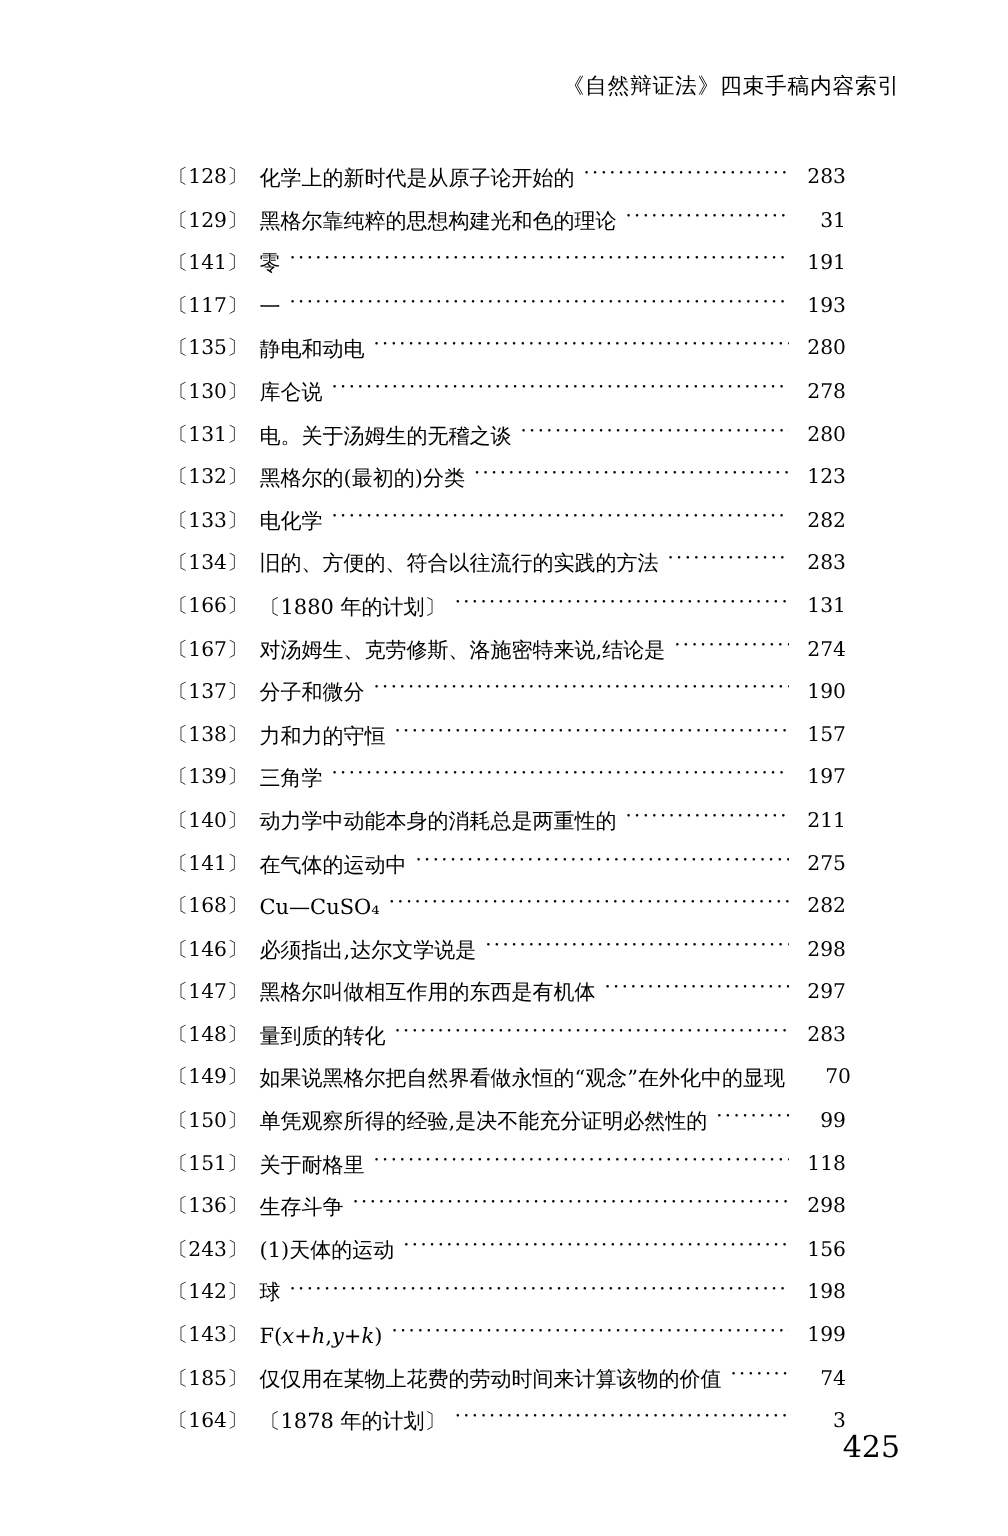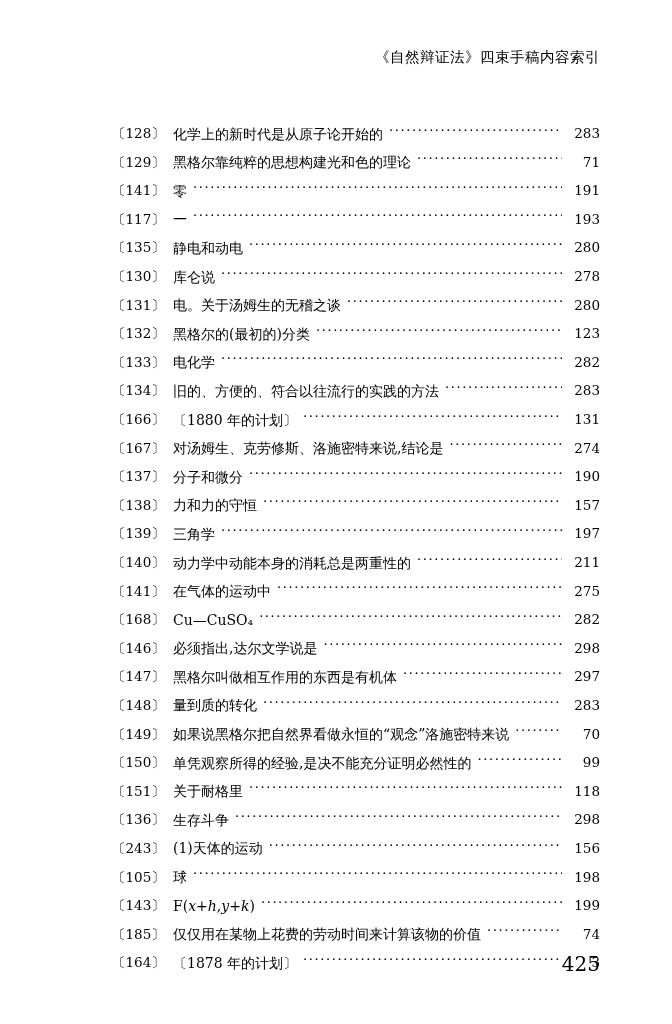--- a/index.html
+++ b/index.html
@@ -32,26 +32,26 @@
     white-space: nowrap;
   }
   .entries {
     position: absolute;
     top: 112px;
     left: 0;
     right: 0;
   }
   .entry {
     display: flex;
-    align-items: flex-end;
+    align-items: flex-start;
     font-size: 14px;
     line-height: 1.0;
     height: 28.6px;
     padding-left: 112px;
-    padding-right: 72px;
+    padding-right: 108px;
     font-family: "DejaVu Serif", "Liberation Serif", serif;
   }
   .num {
     flex: 0 0 auto;
     width: 52px;
     text-align: right;
     white-space: nowrap;
     font-size: 13.5px;
   }
   .title {
@@ -111,21 +111,21 @@
           <span class="dots">··························································································</span>
         </span>
         <span class="page-no">283</span>
       </div>
       <div class="entry">
         <span class="num">〔129〕</span>
         <span class="title">黑格尔靠纯粹的思想构建光和色的理论</span>
         <span class="leader">
           <span class="dots">··························································································</span>
         </span>
-        <span class="page-no">71</span>
+        <span class="page-no">31</span>
       </div>
       <div class="entry">
         <span class="num">〔141〕</span>
         <span class="title">零</span>
         <span class="leader">
           <span class="dots">··························································································</span>
         </span>
         <span class="page-no">191</span>
       </div>
       <div class="entry">
@@ -267,21 +267,21 @@
       <div class="entry">
         <span class="num">〔148〕</span>
         <span class="title">量到质的转化</span>
         <span class="leader">
           <span class="dots">··························································································</span>
         </span>
         <span class="page-no">283</span>
       </div>
       <div class="entry">
         <span class="num">〔149〕</span>
-        <span class="title">如果说黑格尔把自然界看做永恒的“观念”洛施密特来说</span>
+        <span class="title">如果说黑格尔把自然界看做永恒的“观念”在外化中的显现</span>
         <span class="leader">
           <span class="dots">··························································································</span>
         </span>
         <span class="page-no">70</span>
       </div>
       <div class="entry">
         <span class="num">〔150〕</span>
         <span class="title">单凭观察所得的经验,是决不能充分证明必然性的</span>
         <span class="leader">
           <span class="dots">··························································································</span>
@@ -306,21 +306,21 @@
       </div>
       <div class="entry">
         <span class="num">〔243〕</span>
         <span class="title">(1)天体的运动</span>
         <span class="leader">
           <span class="dots">··························································································</span>
         </span>
         <span class="page-no">156</span>
       </div>
       <div class="entry">
-        <span class="num">〔105〕</span>
+        <span class="num">〔142〕</span>
         <span class="title">球</span>
         <span class="leader">
           <span class="dots">··························································································</span>
         </span>
         <span class="page-no">198</span>
       </div>
       <div class="entry">
         <span class="num">〔143〕</span>
         <span class="title">F(<span class="ital">x</span>+<span class="ital">h</span>,<span class="ital">y</span>+<span class="ital">k</span>)</span>
         <span class="leader">

